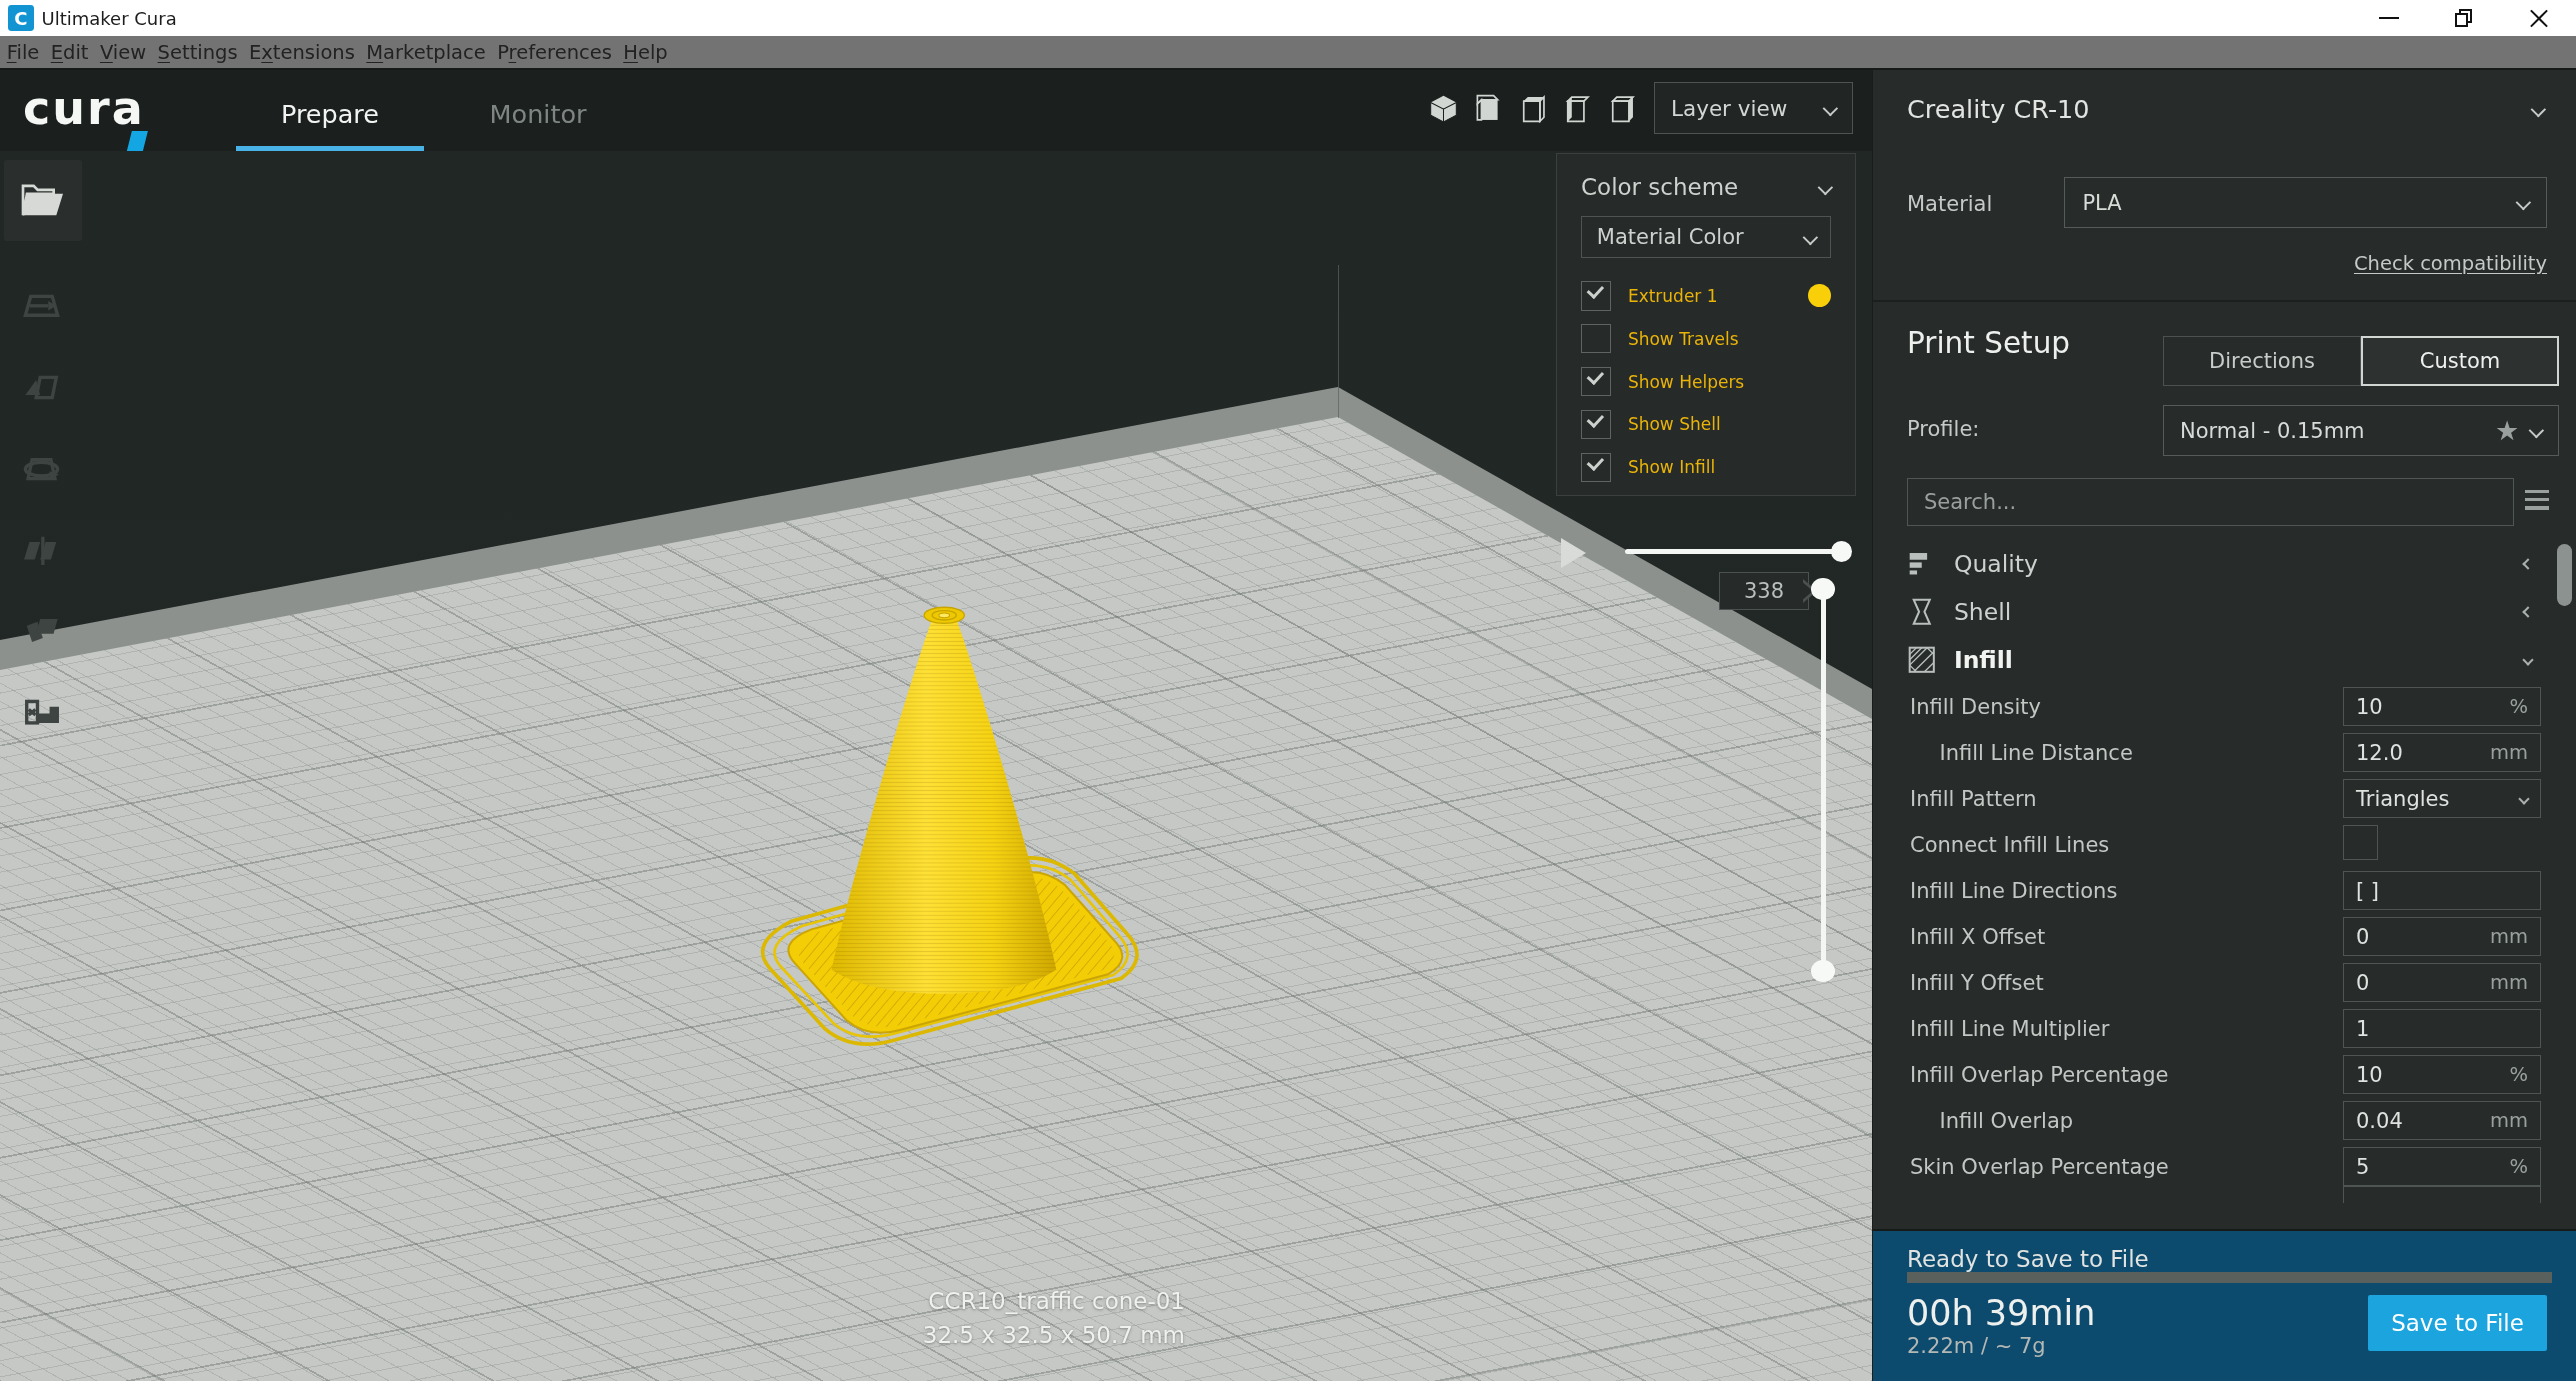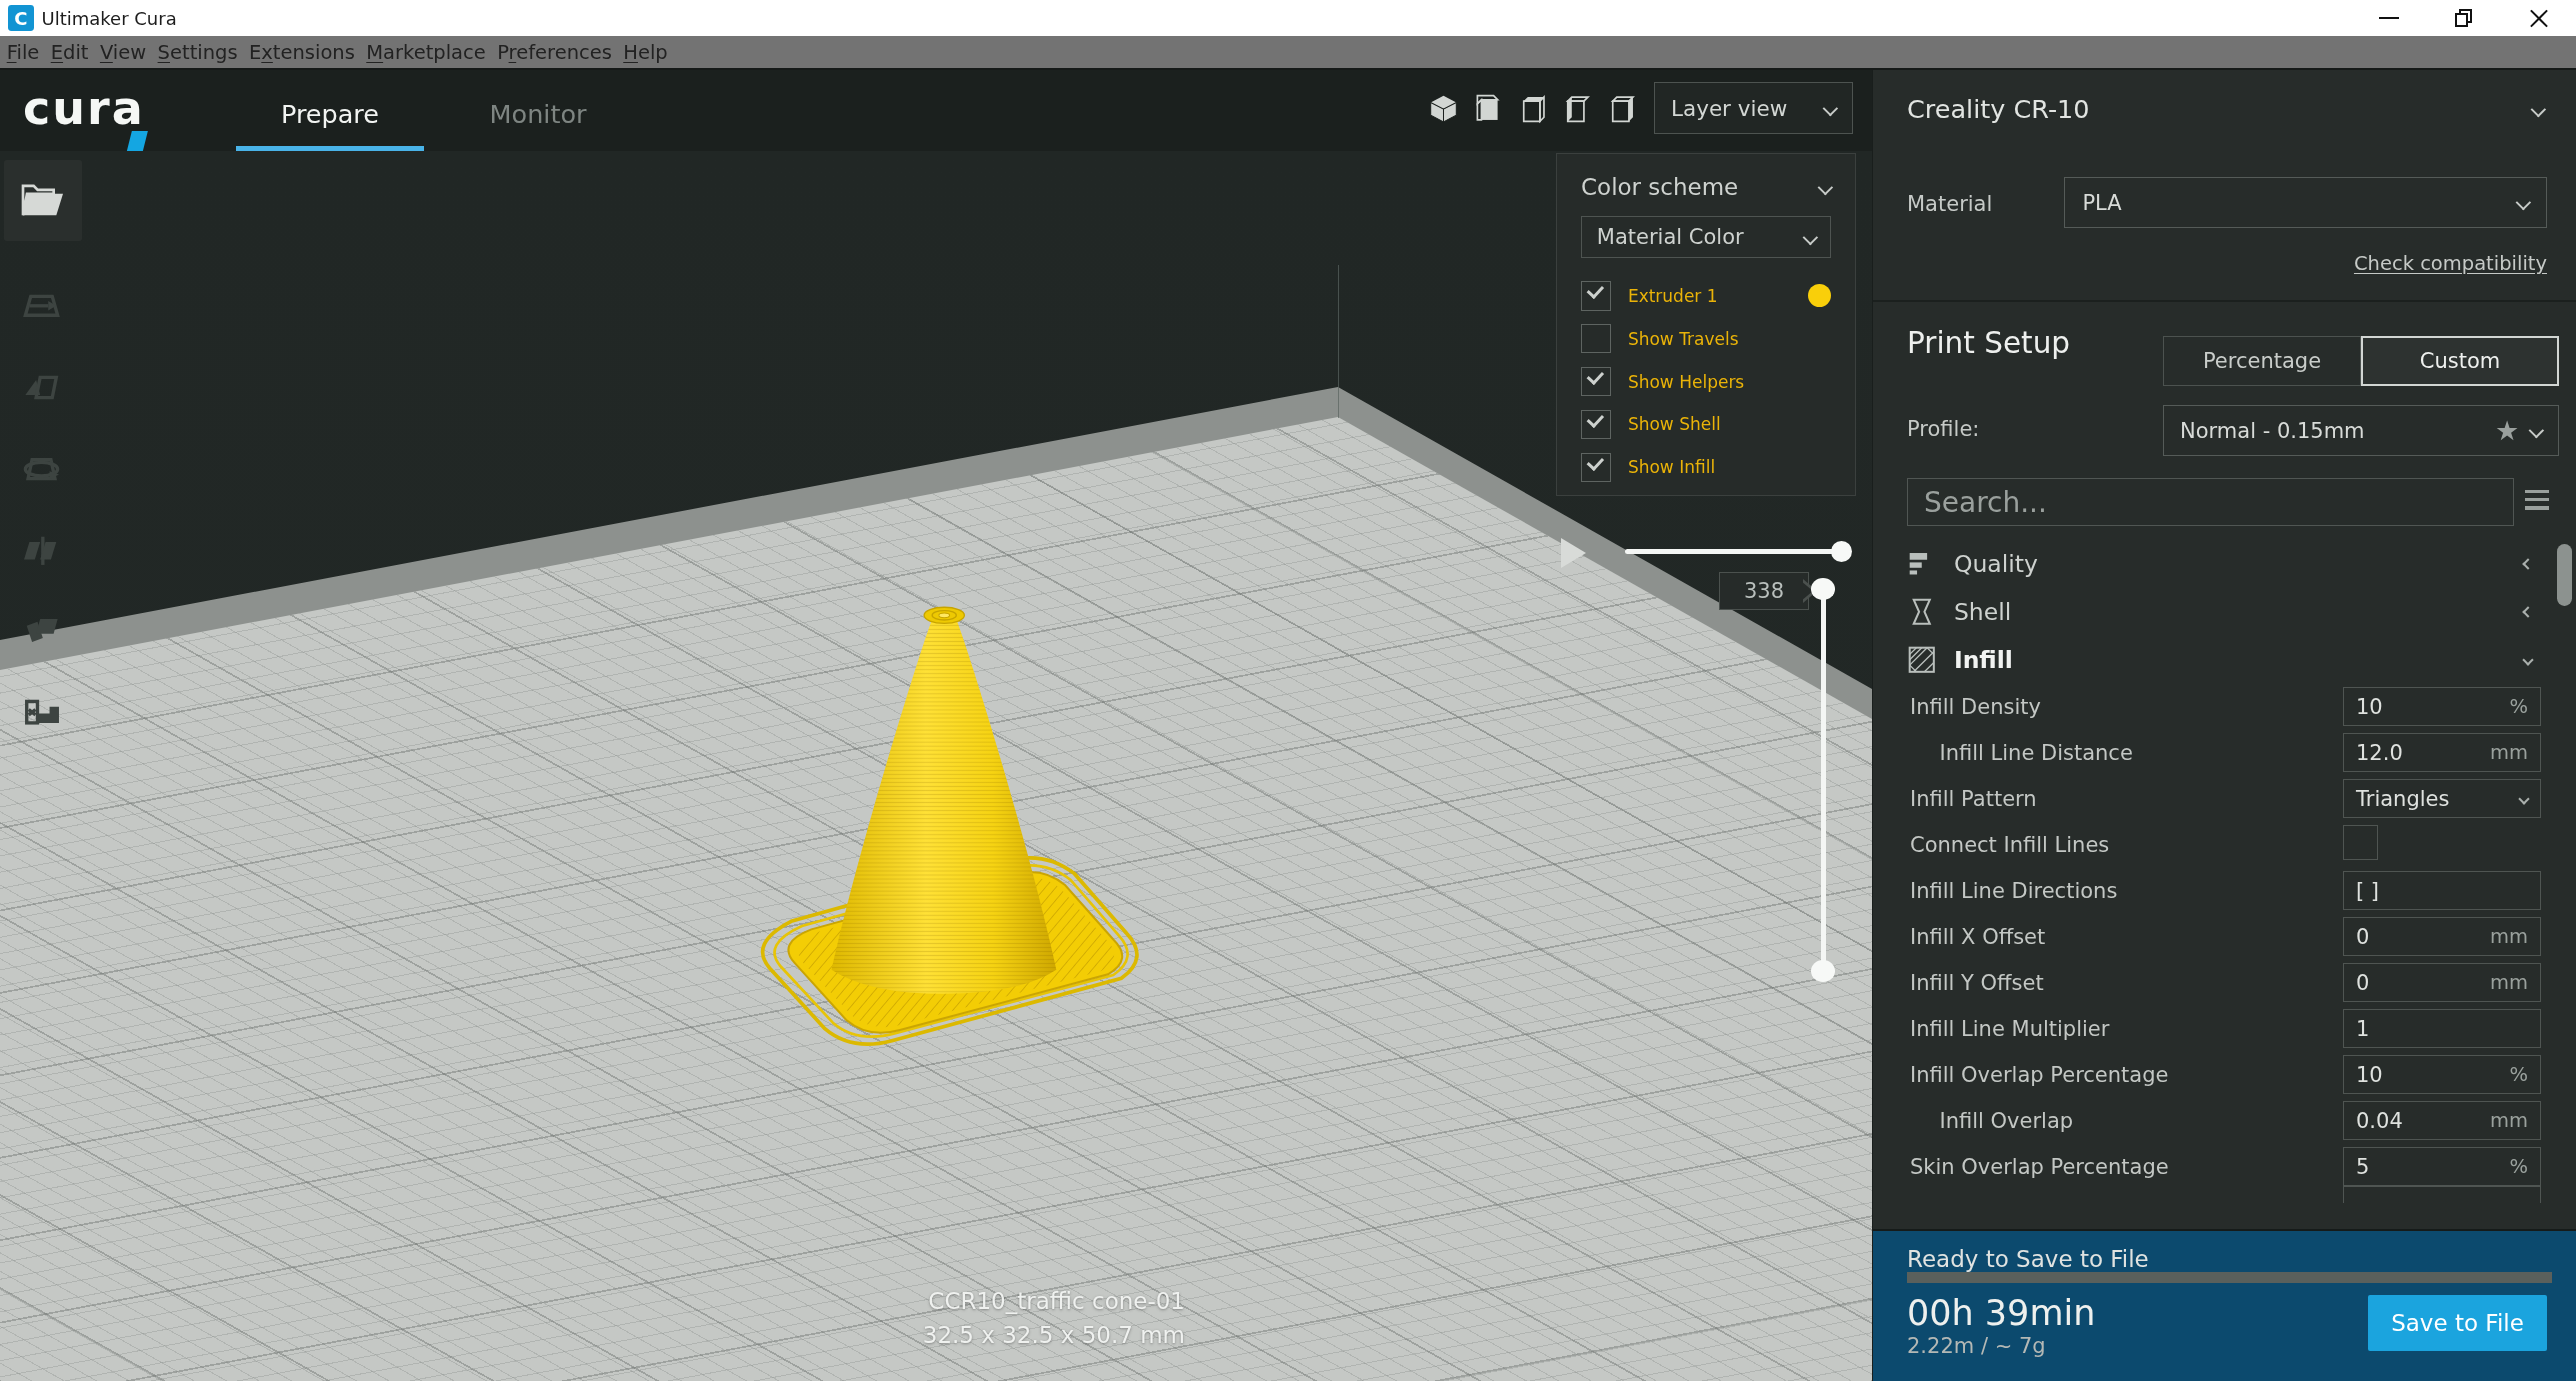--- a/index.html
+++ b/index.html
@@ -120,21 +120,21 @@
   #mode-recommended { border:1.3px solid #4c524f; color:#c9cdca; }
   #mode-custom { border:2.7px solid #d2d6d3; background:#2d3230; color:#eef0ee; }
 
   #profile-label { left:34px; top:347px; font-size:21px; color:#c6cac7; }
   #profile-select { left:290px; top:335px; width:396px; height:51px; border:1.3px solid #555b58; display:flex; align-items:center; padding:0 16px; }
   #profile-select .v { font-size:21px; color:#d8dbd8; }
   #profile-select .star { margin-left:auto; font-size:27px; color:#9aa09d; margin-right:12px; }
 
   #search-box { left:34px; top:408px; width:607px; height:48px; border:1.3px solid #50565
 3; border:1.3px solid #505653; display:flex; align-items:center; padding:0 16px; background:transparent; }
-  #search-box input { background:transparent; border:none; outline:none; width:100%; font-size:28px; color:#d8dbd8; font-family:inherit; }
+  #search-box input { background:transparent; border:none; outline:none; width:100%; font-size:21px; color:#d8dbd8; font-family:inherit; }
   #search-box input::placeholder { color:#9aa09d; opacity:1; }
   #hamburger { left:652px; top:420px; width:24px; display:flex; flex-direction:column; gap:4.7px; }
   #hamburger .bar { width:24px; height:3.4px; background:#9aa09d; }
 
   #settings-list { left:0; top:470px; width:678px; }
   .cat-row { height:48px; display:flex; align-items:center; padding-left:34px; padding-right:19px; }
   .cat-row .icon { width:29.5px; height:29.5px; margin-right:17.4px; }
   .cat-row .lab { font-size:23.5px; color:#ced2cf; }
   .cat-row.expanded .lab { color:#f1f3f1; font-weight:bold; }
   .cat-row .chev { border-color:#aab0ad; }
@@ -380,21 +380,21 @@
   <div id="material-label" class="abs">Material</div>
   <div id="material-select" class="abs">
     <span class="v">PLA</span>
     <span class="chev down push-right"></span>
   </div>
   <a id="compat-link" class="abs">Check compatibility</a>
   <div class="hdiv abs" style="top:230px;"></div>
 
   <div id="printsetup-title" class="abs">Print Setup</div>
   <div id="mode-toggle" class="abs">
-    <div id="mode-recommended" class="mode-btn">Percentage</div>
+    <div id="mode-recommended" class="mode-btn">Directions</div>
     <div id="mode-custom" class="mode-btn">Custom</div>
   </div>
 
   <div id="profile-label" class="abs">Profile:</div>
   <div id="profile-select" class="abs">
     <span class="v">Normal - 0.15mm</span>
     <span class="star">★</span>
     <span class="chev down"></span>
   </div>
 

